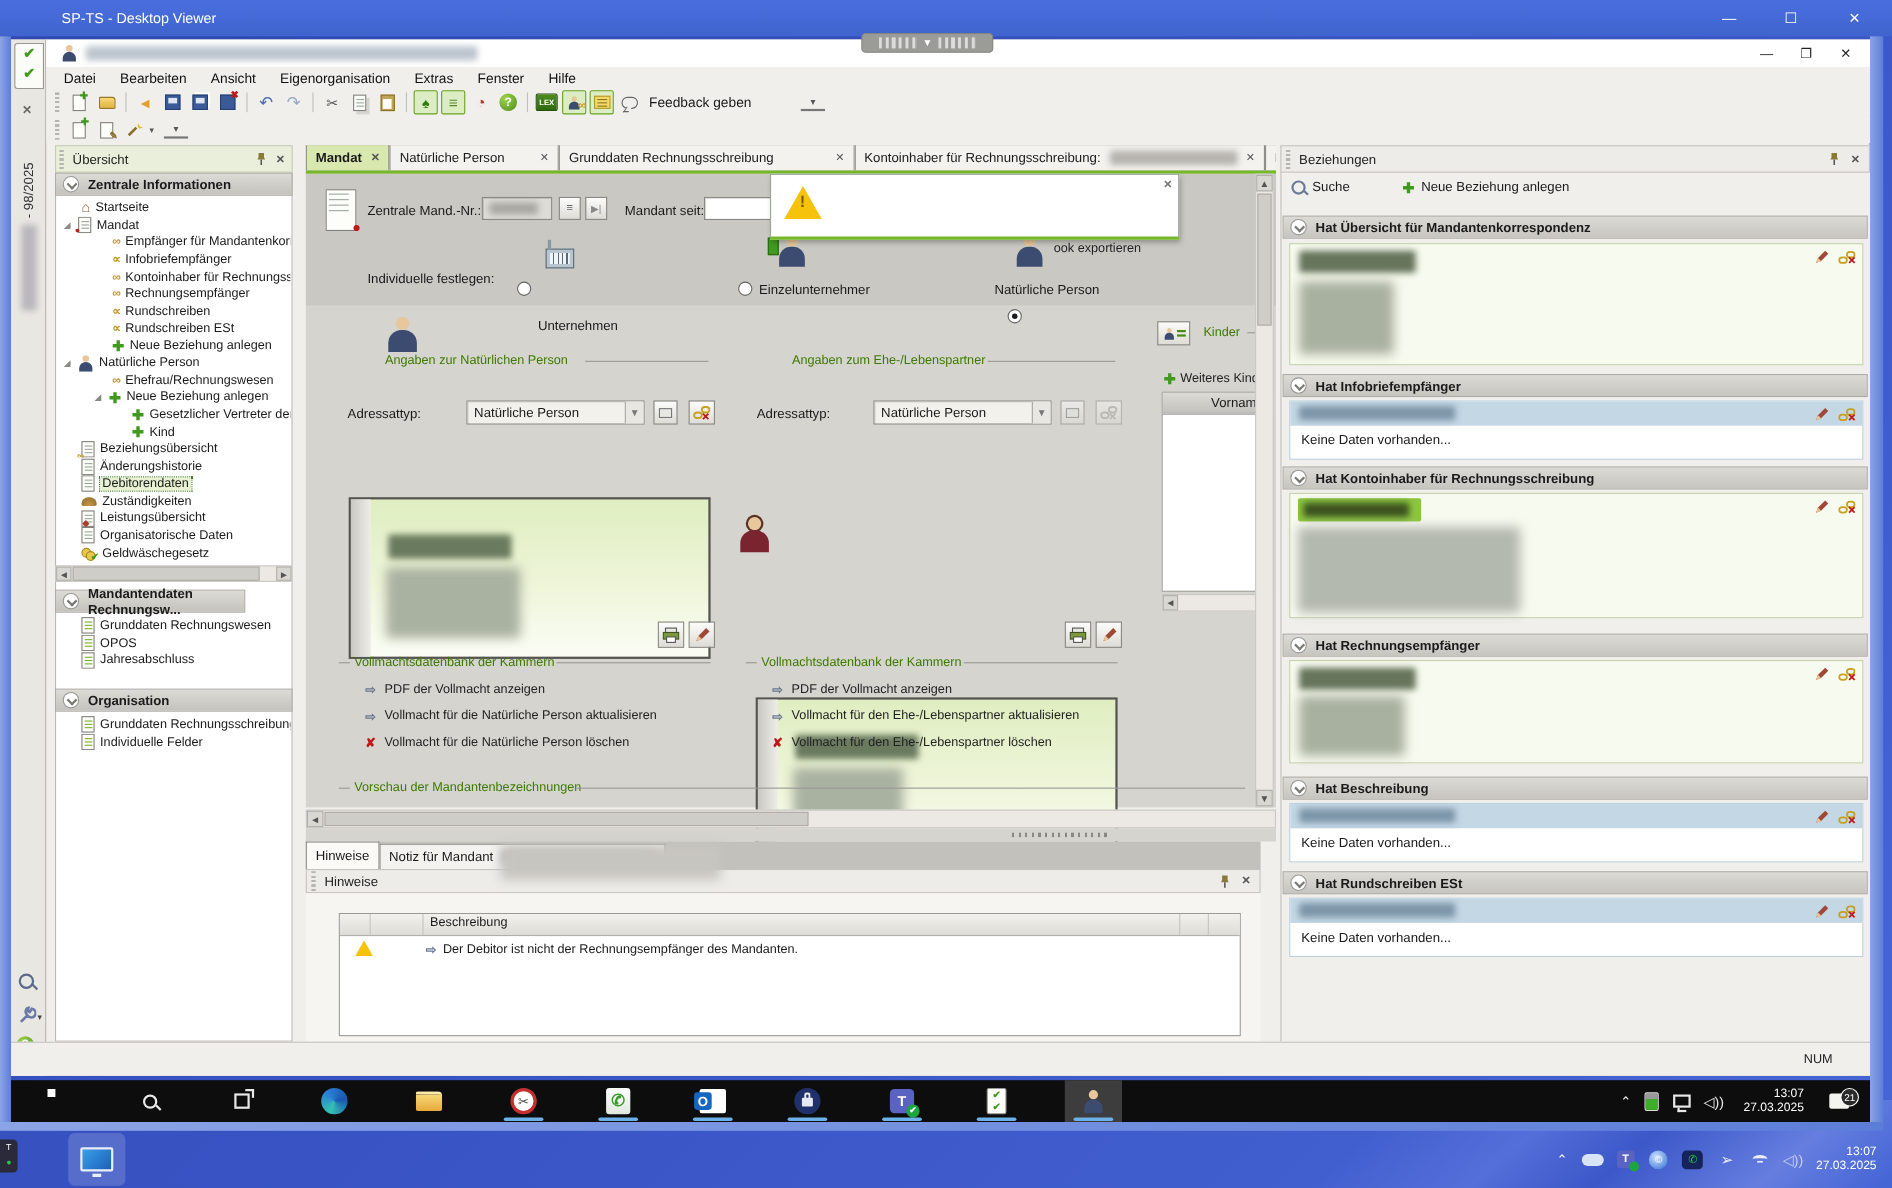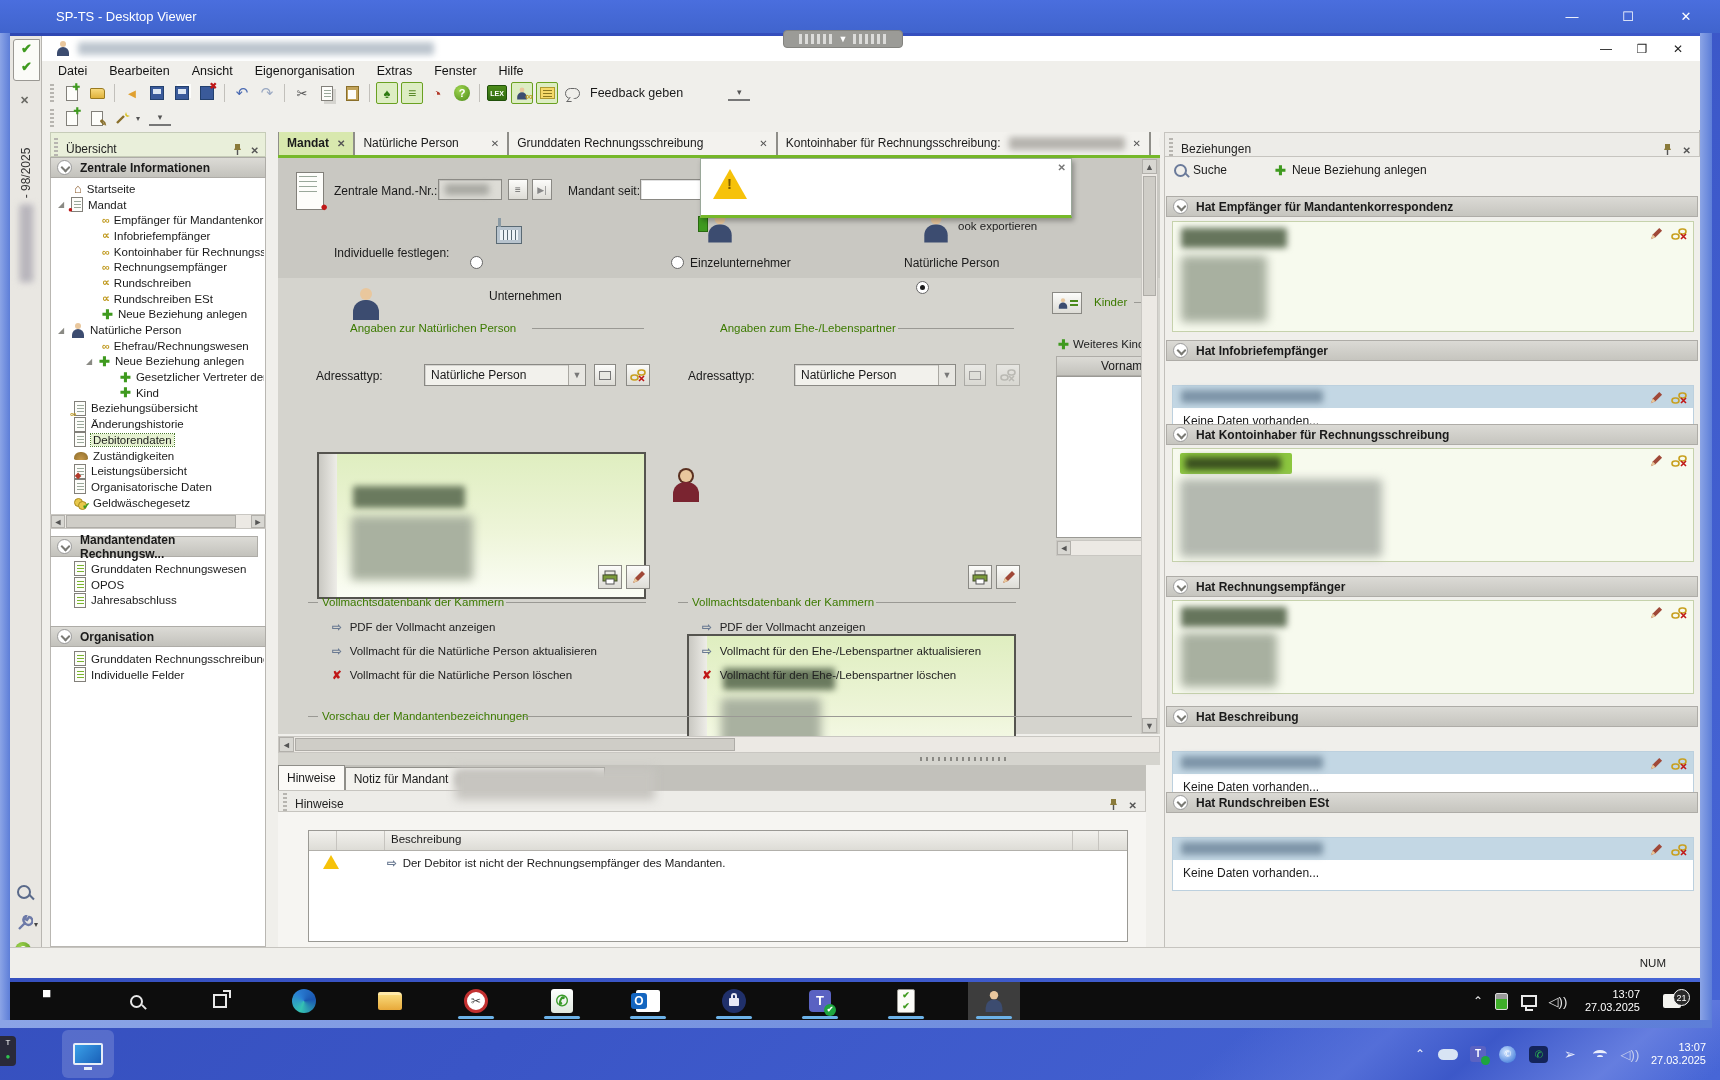--- a/index.html
+++ b/index.html
@@ -56,21 +56,21 @@
   .big-person::before{content:"";position:absolute;left:8px;top:0;width:12px;height:12px;border-radius:50%;background:#e9c79d;}
   .big-person::after{content:"";position:absolute;left:1px;top:12px;width:26px;height:20px;border-radius:12px 12px 0 0;background:#3c4c70;}
   .big-person.woman::before{background:#e9c79d;box-shadow:0 0 0 2px #5a3020;}
   .big-person.woman::after{background:#7a2430;}
 
   .radio{width:13px;height:13px;border-radius:50%;background:#fff;border:1px solid #666;display:inline-block;flex:none;}
   .radio.sel{position:relative;}
   .radio.sel::after{content:"";position:absolute;left:3px;top:3px;width:5px;height:5px;border-radius:50%;background:#1a1a1a;}
 
   
-  .phead{background:#e9efda;border:1px solid #c6ccb8;display:flex;align-items:flex-end;font-size:12px;color:#222;}
+  .phead{background:#e9efda;border:1px solid #c6ccb8;display:flex;align-items:center;font-size:12px;color:#222;}
   .secbar{background:linear-gradient(180deg,#dcdbd6,#c3c2bc);border:1px solid #aeaca7;display:flex;align-items:center;font-weight:bold;}
   .chev{width:15px;height:15px;border-radius:50%;background:#fff;border:1px solid #999;position:relative;flex:none;margin:0 8px 0 6px;}
   .chev::after{content:"";position:absolute;left:4px;top:3px;width:5px;height:5px;border-right:2px solid #7a7a74;border-bottom:2px solid #7a7a74;transform:rotate(45deg);}
   .trow{display:flex;align-items:center;height:15.7px;font-size:11.5px;gap:5px;white-space:nowrap;overflow:hidden;}
   .exp{color:#8a8a84;font-size:8px;width:8px;flex:none;}
   .sel-item{background:#e6f2d2;outline:1px dotted #4a7a2a;padding:0 2px;}
   .sb{background:#d8d7d2;border:1px solid #b2b0ab;color:#555;font-size:9px;display:flex;align-items:center;justify-content:center;}
   .sbtrack{background:#ece9e4;border:1px solid #c9c7c2;}
   .sbthumb{background:#cfcdc7;border:1px solid #aead a7;}
 
@@ -89,21 +89,21 @@
   .sunken{background:#f2f1ec;border:1px solid #8a8984;box-shadow:inset 1px 1px 0 rgba(0,0,0,.12);}
   .ddbtn{width:17px;height:100%;border-left:1px solid #aaa8a2;display:flex;align-items:center;justify-content:center;color:#777;font-size:9px;background:#e8e7e2;}
   .smbtn{background:linear-gradient(180deg,#fcfcfa,#dddcd6);border:1px solid #8a8984;display:flex;align-items:center;justify-content:center;}
 
   .card{border:2px solid #55544f;background:linear-gradient(180deg,#dfeec0,#eef5d9 55%,#fbfdf5);position:relative;}
   .cardstrip{position:absolute;left:0;top:0;width:18px;height:100%;background:linear-gradient(90deg,#c9c8c2,#eeede8);}
 
   
   .bsec-bar{background:linear-gradient(180deg,#dbdad5,#c6c5bf);border:1px solid #aeaca7;display:flex;align-items:center;font-weight:bold;font-size:12px;}
   .bcard{background:#f7faee;border:1px solid #c6d2ac;}
-  .bcard.blue{background:#fff;border:1px solid #bcd0de;margin-top:21px;}
+  .bcard.blue{background:#fff;border:1px solid #bcd0de;}
   .bluerow{background:#c3d7e4;}
   .caricons{position:absolute;right:6px;top:5px;display:flex;gap:8px;}
 
   svg{display:block;}
 
   
   .rtask{left:10px;top:982px;width:1690px;height:38px;background:#0d0d0d;display:flex;align-items:center;}
   .ticon{width:44px;height:38px;display:flex;align-items:center;justify-content:center;position:relative;flex:none;}
   .underl{position:absolute;left:4px;bottom:1px;width:36px;height:3px;background:#6cb2e8;border-radius:2px;}
   .traytxt{color:#fff;font-size:11px;text-align:right;line-height:13px;}
@@ -408,21 +408,21 @@
       </div>
   </div>
 
   
   <div class="a sbtrack" style="left:50px;top:514px;width:216px;height:15px;">
     <span class="sb a" style="left:0;top:0;width:14px;height:13px;">◄</span>
     <span class="a sbthumb" style="left:15px;top:0;width:170px;height:13px;background:#cfcdc7;border:1px solid #aeaca7;"></span>
     <span class="sb a" style="right:0;top:0;width:14px;height:13px;">►</span>
   </div>
 
-  <div class="a secbar" style="left:50px;top:536px;width:208px;height:21px;">
+  <div class="a secbar" style="left:50px;top:536px;width:173px;height:21px;">
     <span class="chev"></span>
     <span>Mandantendaten Rechnungsw...</span>
   </div>
   <div class="a" style="left:54px;top:561px;width:210px;">
     <div class="trow" style="padding-left:20px;">
         <span class="pg green">
           <i></i>
         </span>
         <span>Grunddaten Rechnungswesen</span>
       </div>
@@ -728,21 +728,21 @@
         <i style="position:absolute;left:8px;top:8px;width:6px;height:2px;background:#6a7a9a;transform:rotate(45deg);display:block;"></i>
       </span>
     <span>Suche</span>
     <span class="plus" style="margin-left:42px;">✚</span>
     <span>Neue Beziehung anlegen</span>
   </div>
 
   
   <div class="a bsec-bar" style="left:1166px;top:196px;width:532px;height:21px;">
     <span class="chev"></span>
-      <span>Hat Empfänger für Mandantenkorrespondenz</span>
+      <span>Hat Übersicht für Mandantenkorrespondenz</span>
   </div>
   <div class="a bcard" style="left:1172px;top:221px;width:522px;height:111px;">
     <span class="blur a" style="left:8px;top:6px;width:106px;height:20px;background:#66755c;"></span>
     <span class="blur2 a" style="left:8px;top:34px;width:86px;height:66px;background:#a8b0a0;"></span>
     <span class="caricons">
       <svg width="14" height="14" viewBox="0 0 15 15">
           <path d="M2 13l2-5 7-7 3 3-7 7z" fill="#a04838"></path>
           <path d="M2 13l2-5 3 3z" fill="#e8c89a"></path>
         </svg>
       <svg width="16" height="14" viewBox="0 0 16 14">

